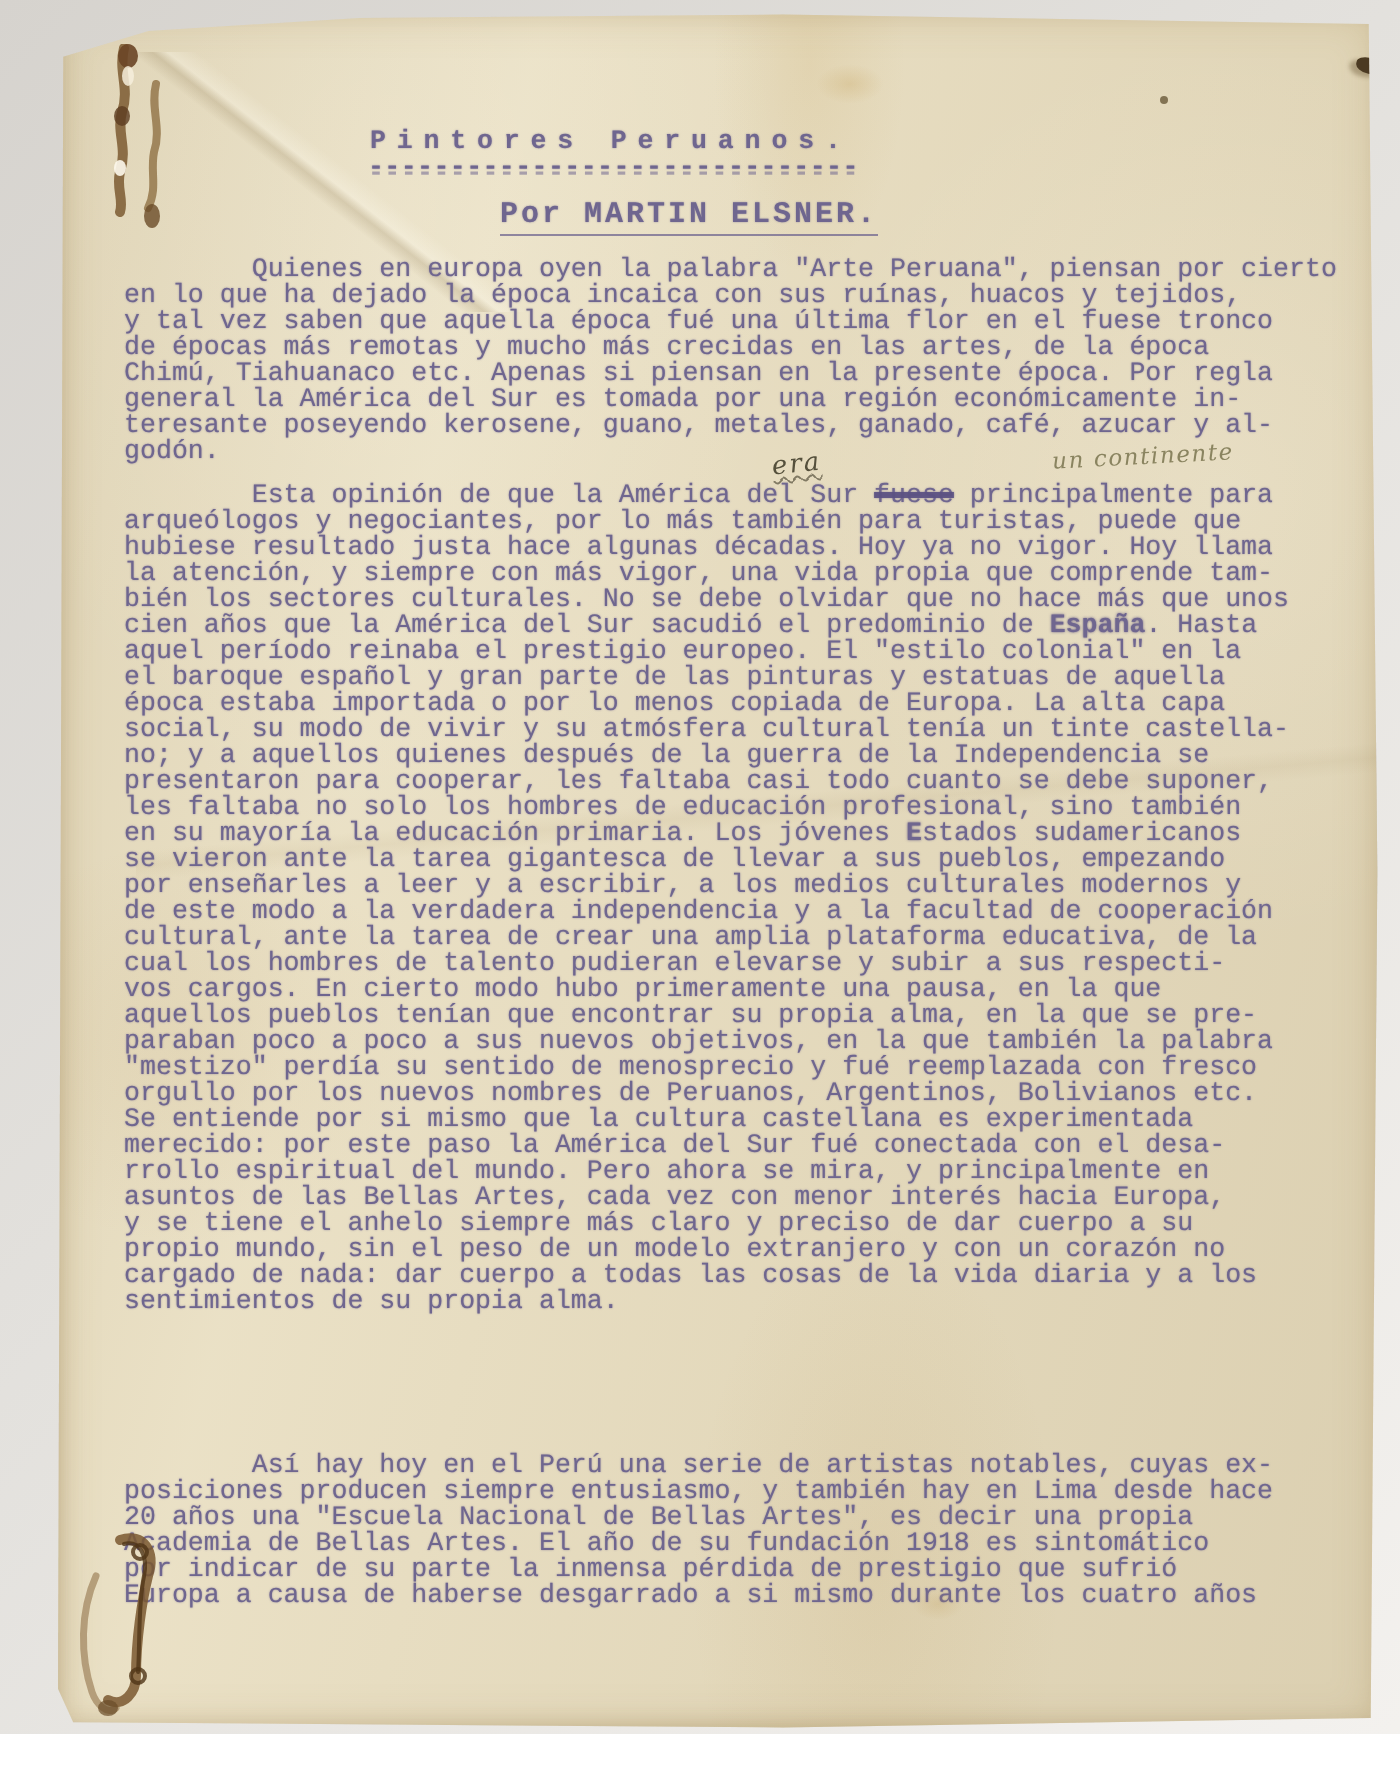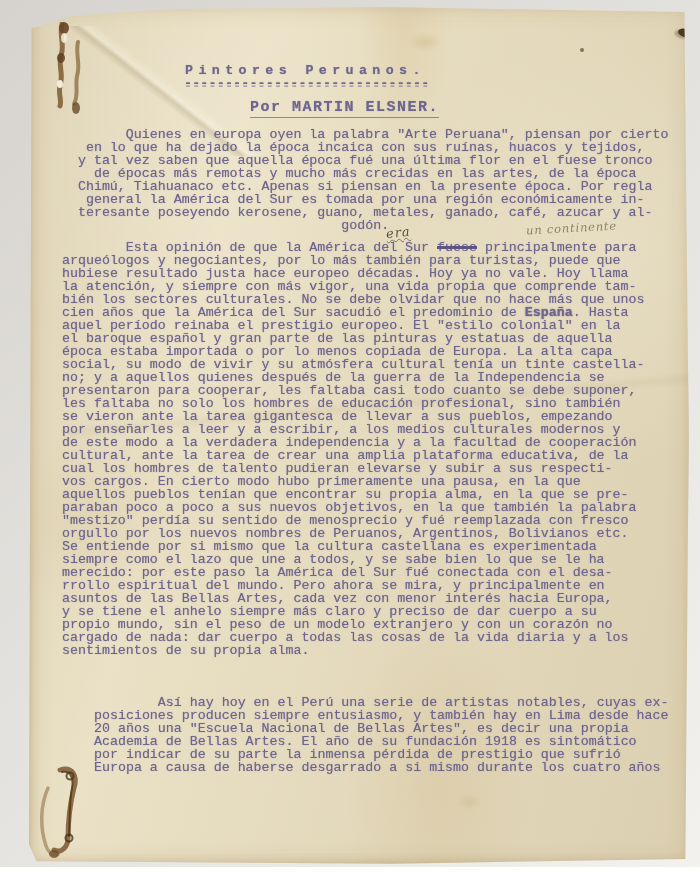--- a/index.html
+++ b/index.html
@@ -55,23 +55,23 @@
     font-size:13.3px;font-weight:bold;white-space:pre;letter-spacing:0.2px;
     text-shadow:0 3px 0 rgba(111,102,143,0.55), 0 0 1px rgba(111,102,143,0.6);
   }
   .byline{
     position:absolute;left:222px;top:93px;
     font-size:15px;white-space:pre;font-weight:bold;
     border-bottom:1.4px solid rgba(111,102,143,0.75);
     padding-bottom:1px;letter-spacing:1.5px;
   }
   .para{position:absolute;left:34px;}
-  .p1{top:122px;text-align:center;}
+  .p1{top:122px;}
   .p2{top:235px;}
-  .p3{top:690px;margin-left:32px;}
+  .p3{top:720px;}
   .hand{
     position:absolute;
     font-family:"DejaVu Serif","Liberation Serif",serif;
     font-style:italic;
   }
   .hand-era{
     left:358px;top:219px;
     font-size:13px;color:#55503c;
     transform:rotate(-6deg);letter-spacing:1px;
     text-decoration:underline wavy 1px rgba(85,80,60,0.7);
@@ -120,43 +120,43 @@
         <div class="tline">y tal vez saben que aquella época fué una última flor en el fuese tronco</div>
         <div class="tline">de épocas más remotas y mucho más crecidas en las artes, de la época</div>
         <div class="tline">Chimú, Tiahuanaco etc. Apenas si piensan en la presente época. Por regla</div>
         <div class="tline">general la América del Sur es tomada por una región económicamente in-</div>
         <div class="tline">teresante poseyendo kerosene, guano, metales, ganado, café, azucar y al-</div>
         <div class="tline">godón.</div>
       </div>
     <div class="para p2 ink">
         <div class="tline">        Esta opinión de que la América del Sur <s>fuese</s> principalmente para</div>
         <div class="tline">arqueólogos y negociantes, por lo más también para turistas, puede que</div>
-        <div class="tline">hubiese resultado justa hace europeo décadas. Hoy ya no vale. Hoy llama</div>
+        <div class="tline">hubiese resultado justa hace algunas décadas. Hoy ya no vigor. Hoy llama</div>
         <div class="tline">la atención, y siempre con más vigor, una vida propia que comprende tam-</div>
         <div class="tline">bién los sectores culturales. No se debe olvidar que no hace más que unos</div>
         <div class="tline">cien años que la América del Sur sacudió el predominio de <b>España</b>. Hasta</div>
         <div class="tline">aquel período reinaba el prestigio europeo. El "estilo colonial" en la</div>
         <div class="tline">el baroque español y gran parte de las pinturas y estatuas de aquella</div>
         <div class="tline">época estaba importada o por lo menos copiada de Europa. La alta capa</div>
         <div class="tline">social, su modo de vivir y su atmósfera cultural tenía un tinte castella-</div>
         <div class="tline">no; y a aquellos quienes después de la guerra de la Independencia se</div>
         <div class="tline">presentaron para cooperar, les faltaba casi todo cuanto se debe suponer,</div>
         <div class="tline">les faltaba no solo los hombres de educación profesional, sino también</div>
+        <div class="tline">en su mayoría la educación primaria. Los jóvenes <b>E</b>stados sudamericanos</div>
         <div class="tline">se vieron ante la tarea gigantesca de llevar a sus pueblos, empezando</div>
         <div class="tline">por enseñarles a leer y a escribir, a los medios culturales modernos y</div>
         <div class="tline">de este modo a la verdadera independencia y a la facultad de cooperación</div>
         <div class="tline">cultural, ante la tarea de crear una amplia plataforma educativa, de la</div>
         <div class="tline">cual los hombres de talento pudieran elevarse y subir a sus respecti-</div>
         <div class="tline">vos cargos. En cierto modo hubo primeramente una pausa, en la que</div>
         <div class="tline">aquellos pueblos tenían que encontrar su propia alma, en la que se pre-</div>
         <div class="tline">paraban poco a poco a sus nuevos objetivos, en la que también la palabra</div>
         <div class="tline">"mestizo" perdía su sentido de menosprecio y fué reemplazada con fresco</div>
         <div class="tline">orgullo por los nuevos nombres de Peruanos, Argentinos, Bolivianos etc.</div>
         <div class="tline">Se entiende por si mismo que la cultura castellana es experimentada</div>
-        <div class="tline">siempre como el lazo que une a todos, y se sabe bien lo que se le ha</div>
         <div class="tline">merecido: por este paso la América del Sur fué conectada con el desa-</div>
         <div class="tline">rrollo espiritual del mundo. Pero ahora se mira, y principalmente en</div>
         <div class="tline">asuntos de las Bellas Artes, cada vez con menor interés hacia Europa,</div>
         <div class="tline">y se tiene el anhelo siempre más claro y preciso de dar cuerpo a su</div>
         <div class="tline">propio mundo, sin el peso de un modelo extranjero y con un corazón no</div>
         <div class="tline">cargado de nada: dar cuerpo a todas las cosas de la vida diaria y a los</div>
         <div class="tline">sentimientos de su propia alma.</div>
       </div>
     <div class="para p3 ink">
         <div class="tline">        Así hay hoy en el Perú una serie de artistas notables, cuyas ex-</div>

